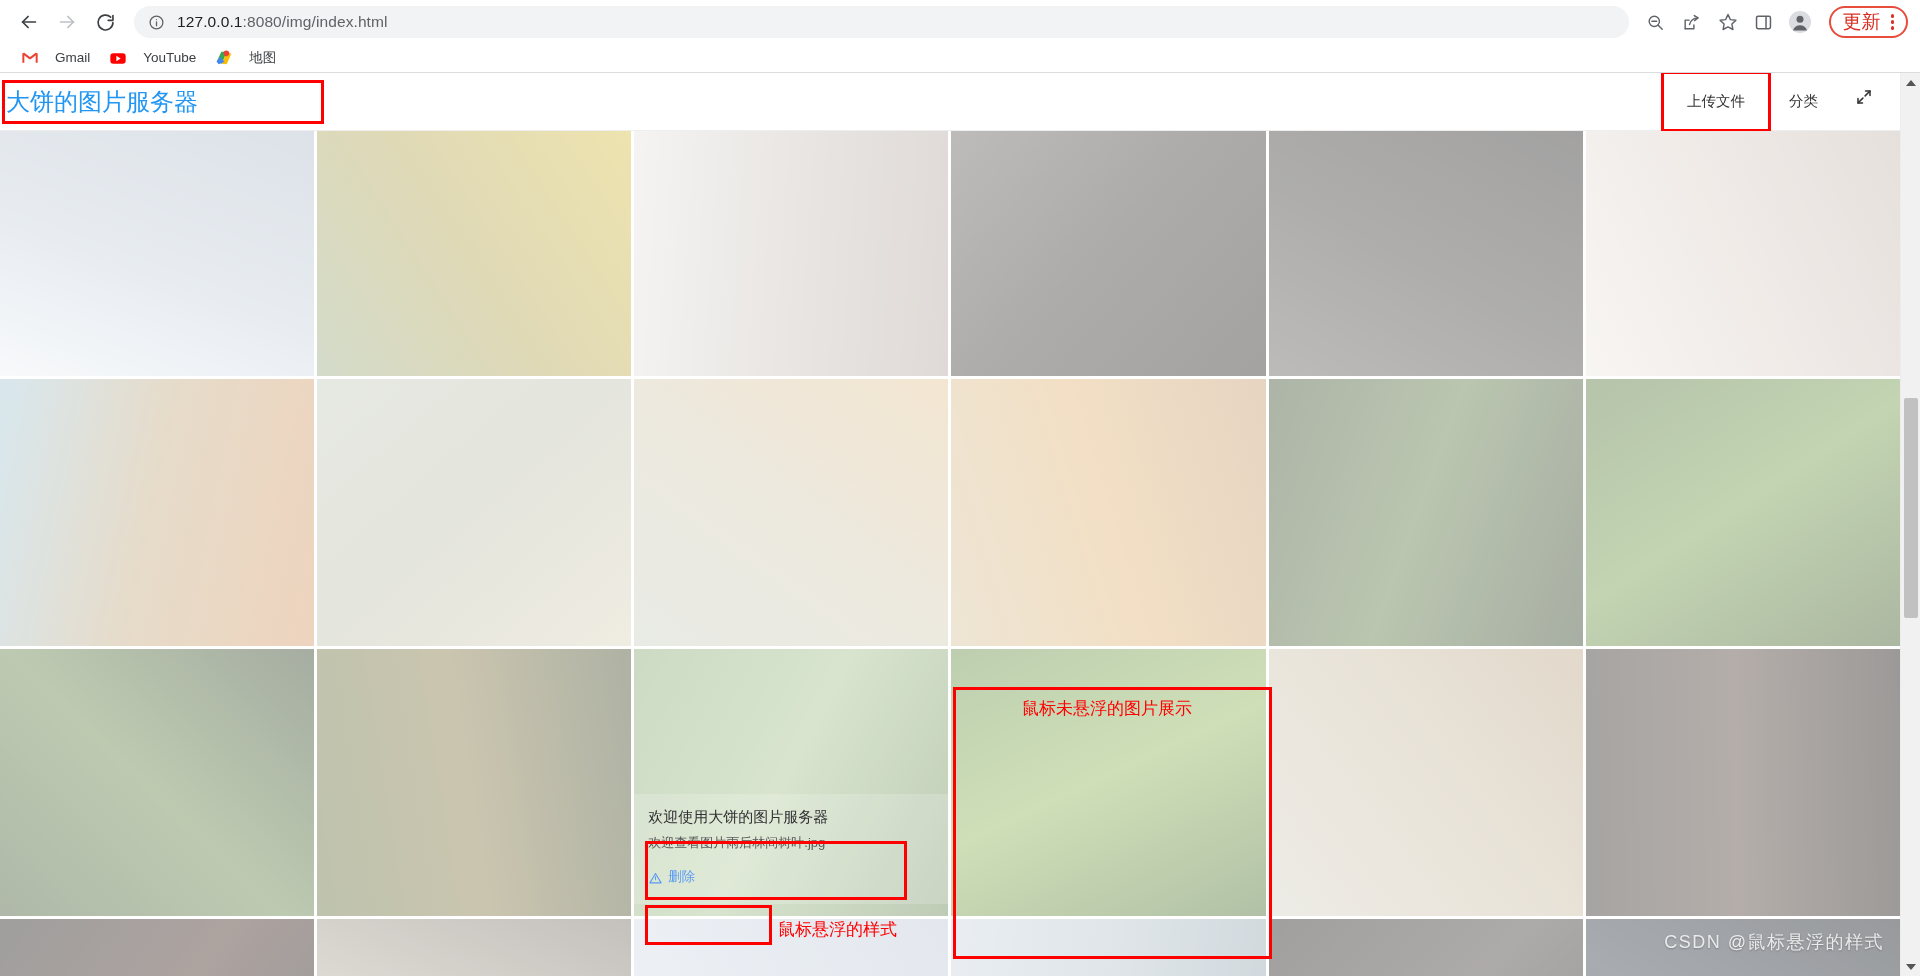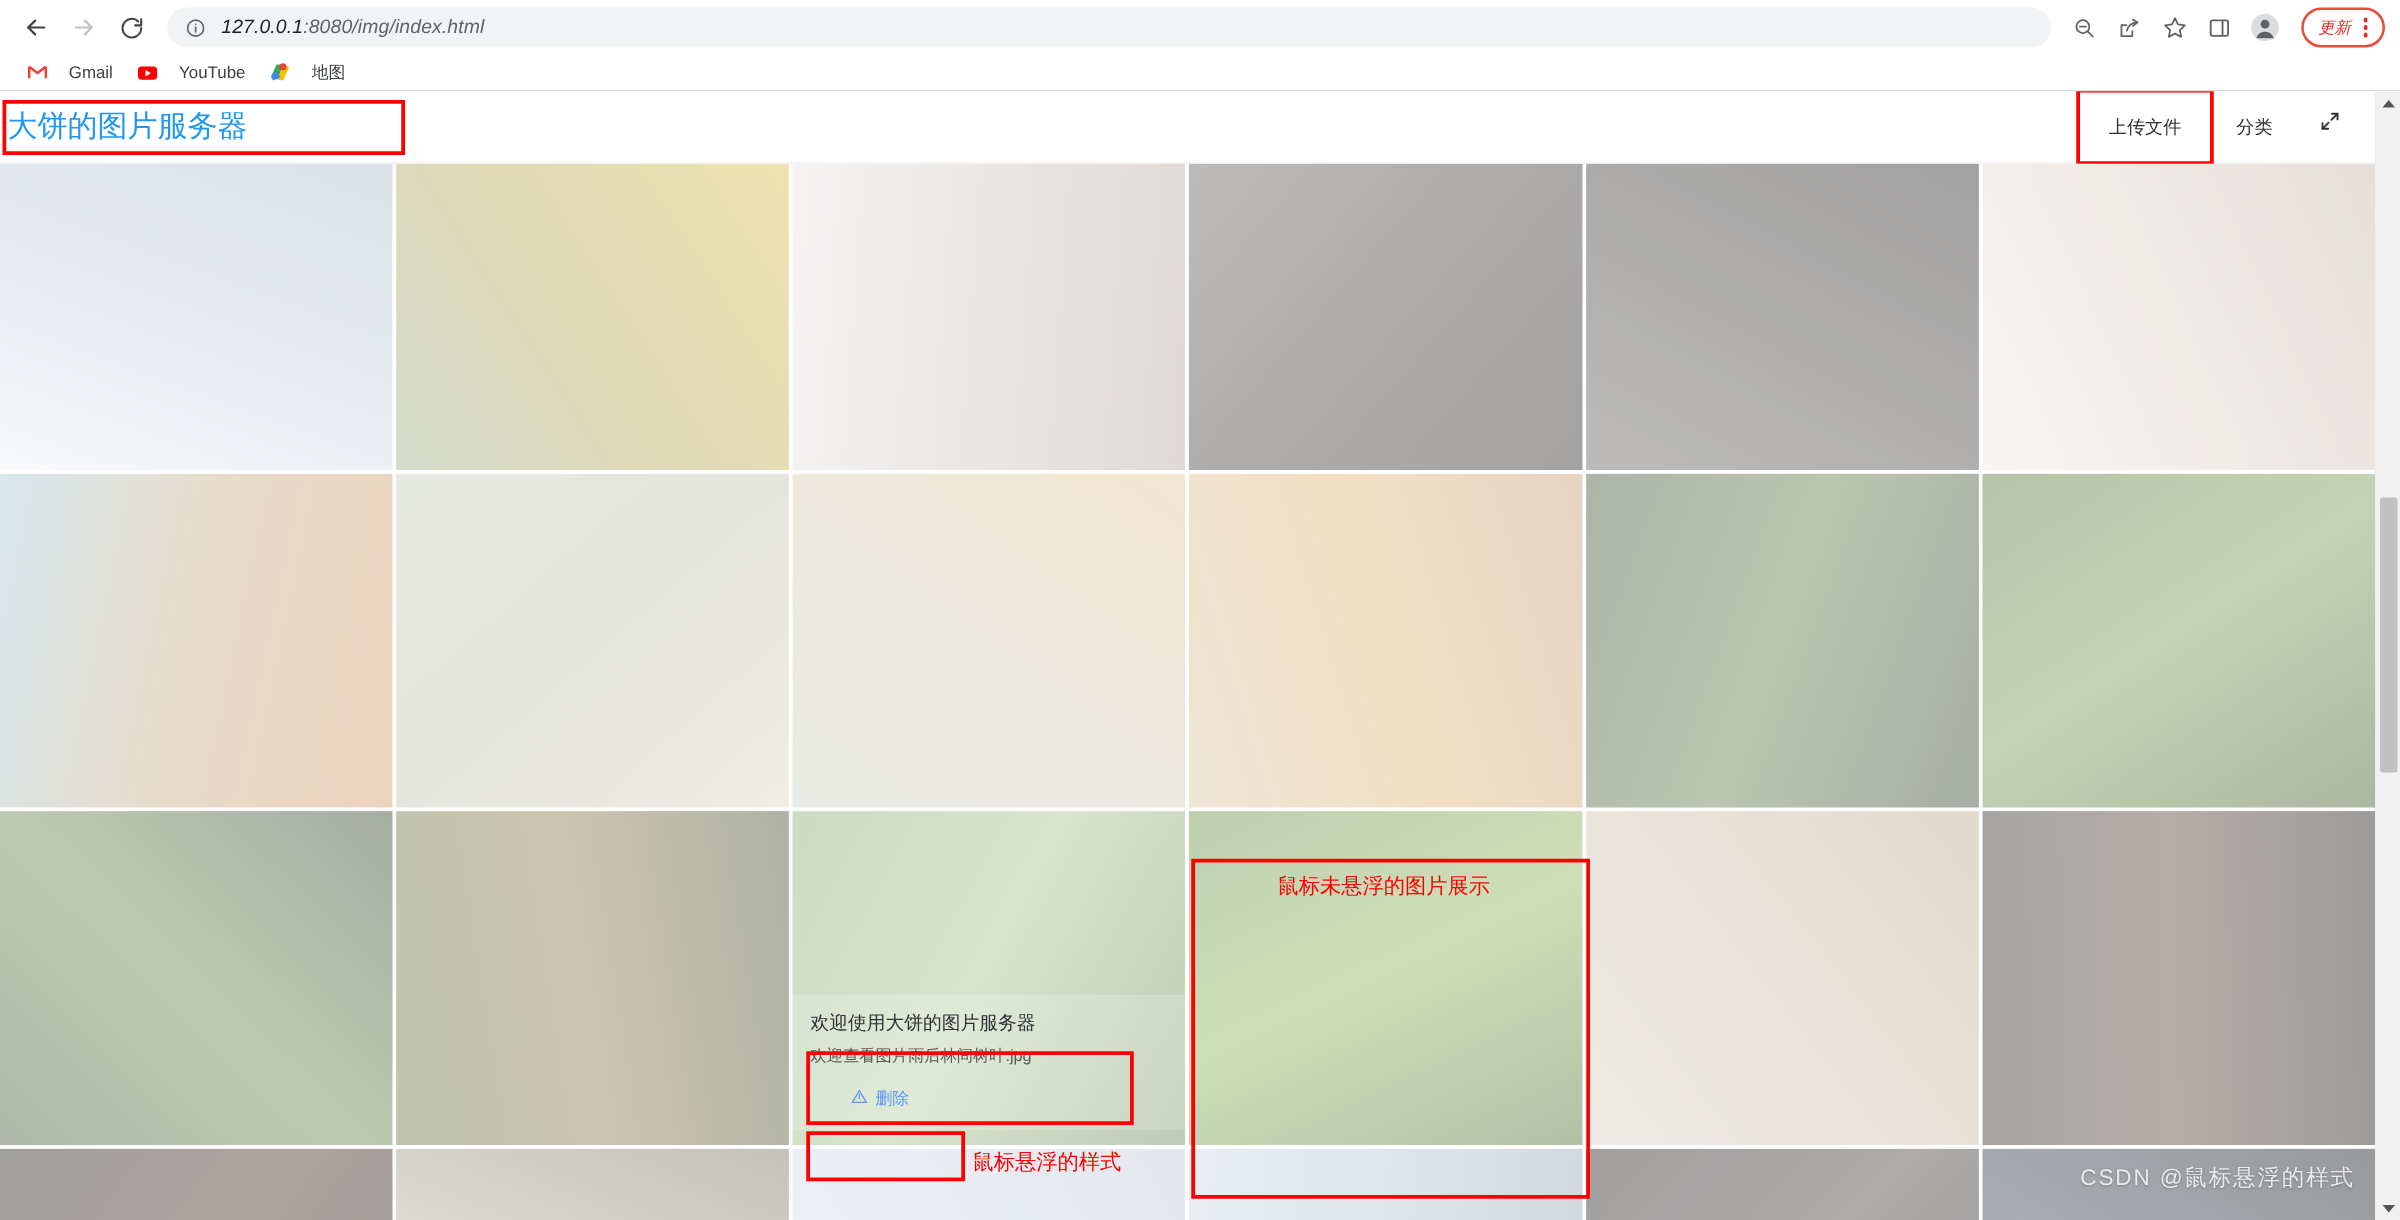--- a/index.html
+++ b/index.html
@@ -15,21 +15,20 @@
   #browser-chrome {
     width: 1920px;
     background: #ffffff;
   }
   #toolbar {
     height: 44px;
     display: flex;
     align-items: center;
     padding: 0 12px;
     background: #ffffff;
-    font-style: italic;
   }
   .nav-btn {
     width: 34px; height: 34px;
     display: flex; align-items: center; justify-content: center;
     border-radius: 50%;
     flex: 0 0 auto;
     margin-right: 4px;
     cursor: pointer;
   }
   .nav-btn svg { display:block; }
@@ -72,21 +71,21 @@
   #update-pill {
     display: flex; align-items: center; gap: 4px;
     border: 2px solid #e74c3c;
     border-radius: 17px;
     height: 32px;
     padding: 0 6px 0 12px;
     margin-left: 10px;
     cursor: pointer;
   }
   #update-label {
-    color: #d93025; font-size: 13px; font-weight: 400;
+    color: #d93025; font-size: 19px; font-weight: 400;
     font-family: "Liberation Sans", sans-serif;
   }
   .kebab { display:flex; flex-direction: column; gap:2.5px; padding: 0 6px; }
   .kebab i { width:3.5px; height:3.5px; border-radius:50%; background:#d93025; display:block; }
 
   
   #bookmark-bar {
     height: 28px;
     display: flex;
     align-items: center;
@@ -206,27 +205,26 @@
     font-family: "Liberation Sans", sans-serif;
     margin-bottom: 4px;
     white-space: nowrap;
   }
   .hc-sub {
     font-size: 13px; color: #5a5a5a; line-height: 1.5;
     font-family: "Liberation Sans", sans-serif;
     white-space: nowrap;
   }
   .hc-delete {
-    display: inline-flex; align-items: flex-start; gap: 5px;
+    display: inline-flex; align-items: flex-end; gap: 5px;
     margin-top: 16px;
     color: #5a9bf6;
     font-size: 13.5px;
     cursor: pointer;
     font-family: "Liberation Sans", sans-serif;
-    margin-left: 32px;
   }
   .hc-delete svg { display:block; }
 
   
   .ann-box { position: absolute; border: 3px solid #ff0000; pointer-events: none; z-index: 9; }
   .ann-label {
     position: absolute;
     color: #ff0000;
     font-size: 17px;
     font-family: Liberation Mono, monospace;

